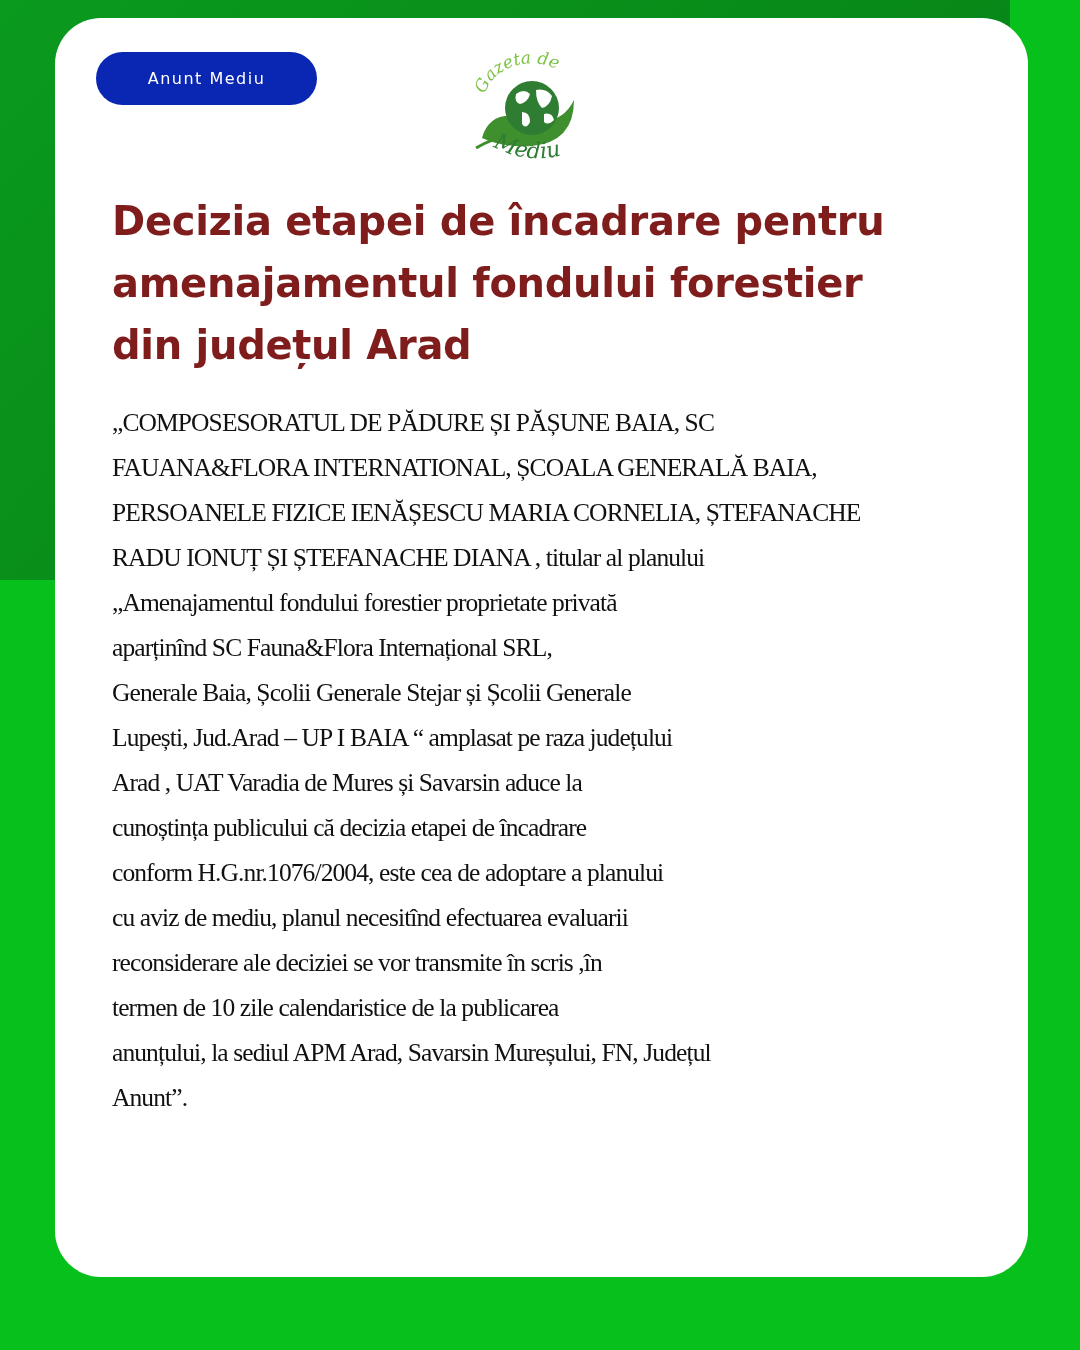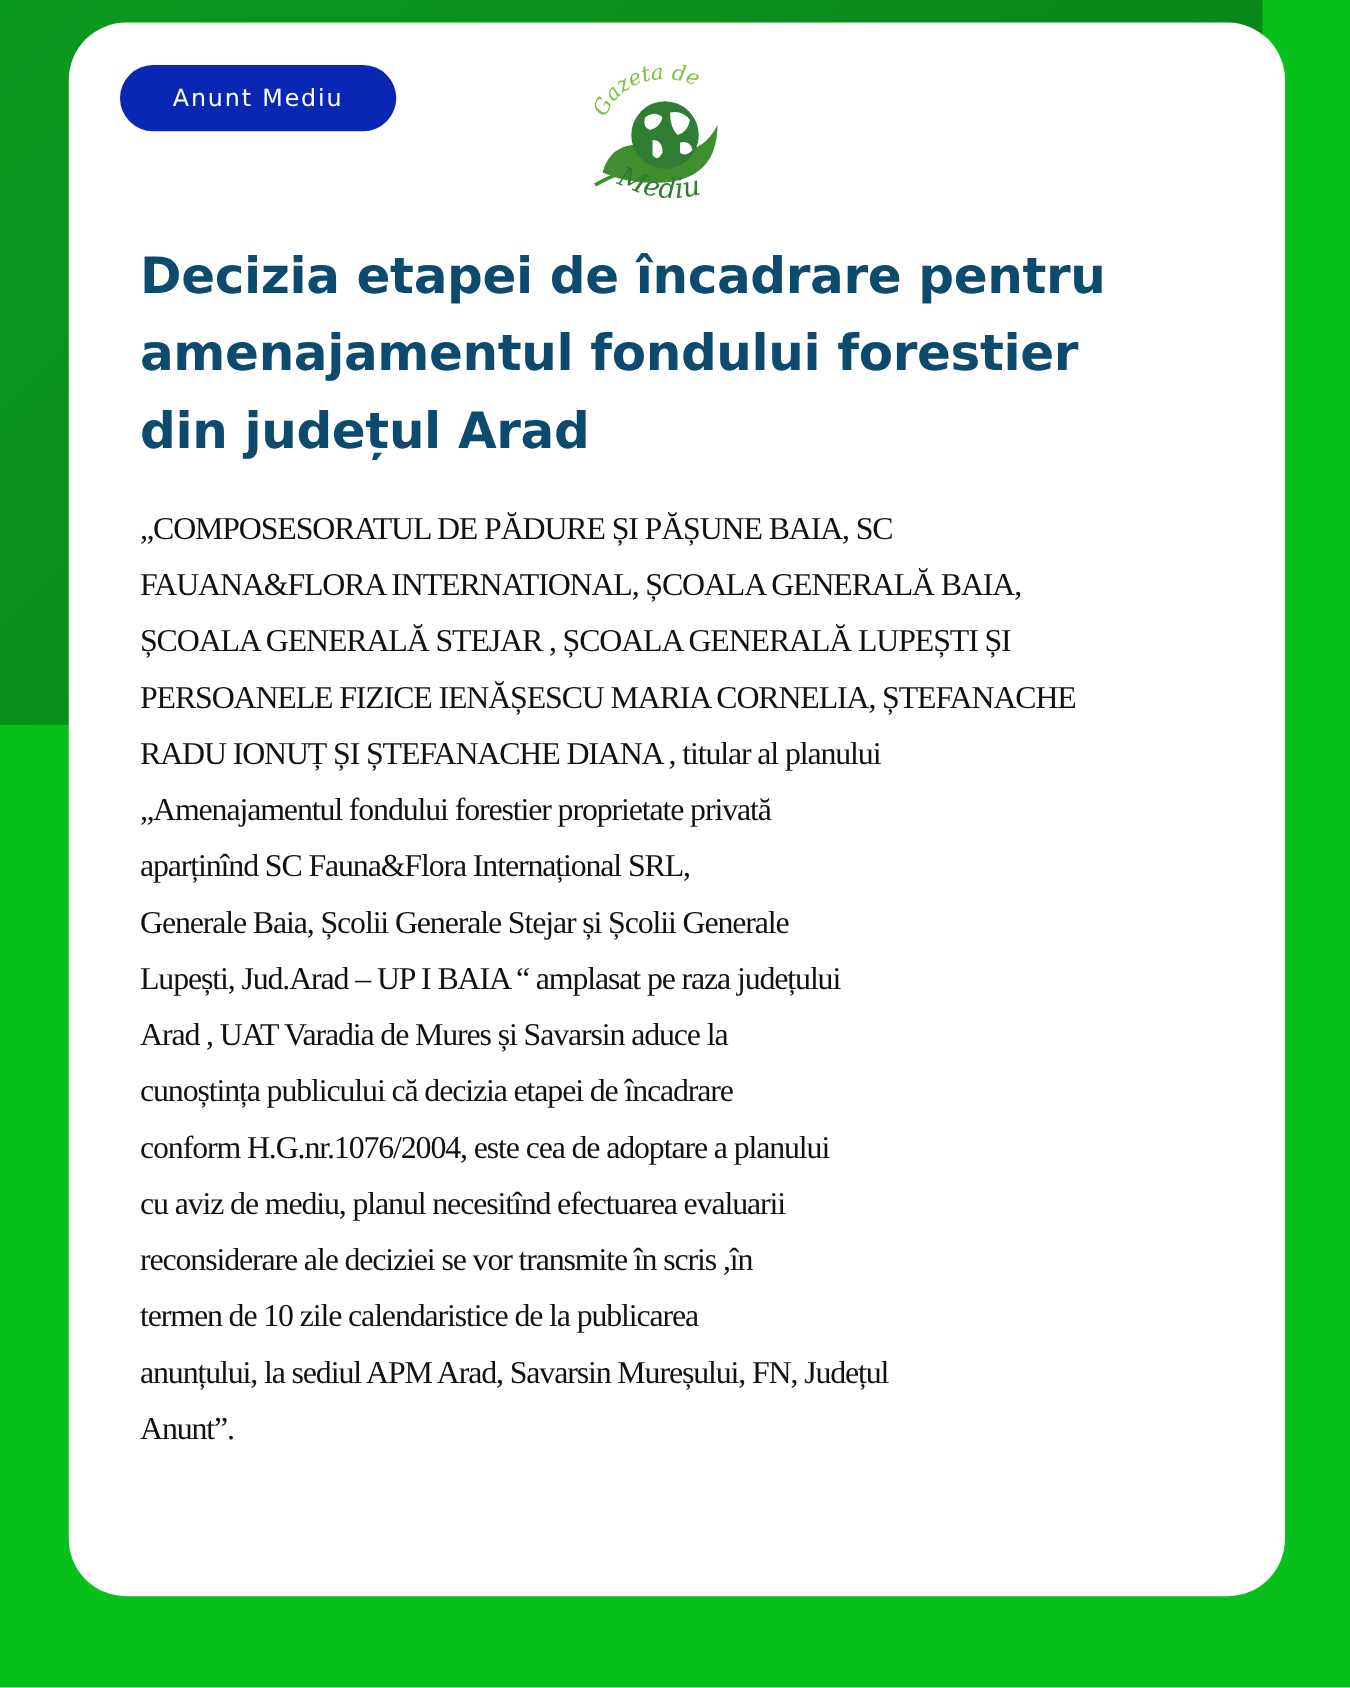--- a/index.html
+++ b/index.html
@@ -13,28 +13,28 @@
       background: linear-gradient(135deg, #0a9a1e 0%, #067d14 100%);
     }
     .card {
       position: absolute; left: 55px; top: 18px; width: 973px; height: 1259px;
       background: #ffffff; border-radius: 46px;
     }
     .badge {
       position: absolute; left: 96px; top: 52px; width: 221px; height: 53px;
       background: #0a27b3; color: #ffffff; border-radius: 27px;
       display: flex; align-items: center; justify-content: center;
-      font-family: "DejaVu Sans", sans-serif; font-size: 19px; letter-spacing: 1.5px;
+      font-family: "DejaVu Sans", sans-serif; font-size: 16px; letter-spacing: 1.5px;
     }
     .logo {
       position: absolute; left: 470px; top: 50px; width: 120px; height: 125px;
     }
     .title {
       position: absolute; left: 112px; top: 190px; width: 880px;
-      color: #0c4a6e; font-family: "DejaVu Sans", sans-serif; font-weight: bold;
+      color: #7f1d1d; font-family: "DejaVu Sans", sans-serif; font-weight: bold;
       font-size: 40px; line-height: 62px; letter-spacing: -0.3px; margin: 0;
     }
     .body-text {
       position: absolute; left: 112px; top: 400px; width: 870px;
       color: #111111; font-family: Liberation Serif, serif;
       font-size: 25.5px; line-height: 45px; letter-spacing: -0.9px; margin: 0;
     }
     .body-text span { display: block; white-space: nowrap; }
   </style>
 </head>
@@ -74,21 +74,20 @@
 
 <h1 class="title">
   <span style="display:block">Decizia etapei de încadrare pentru</span>
   <span style="display:block">amenajamentul fondului forestier</span>
   <span style="display:block">din județul Arad</span>
 </h1>
 
 <p class="body-text">
   <span>„COMPOSESORATUL DE PĂDURE ȘI PĂȘUNE BAIA, SC</span>
   <span>FAUANA&amp;FLORA INTERNATIONAL, ȘCOALA GENERALĂ BAIA,</span>
-  <span>ȘCOALA GENERALĂ STEJAR , ȘCOALA GENERALĂ LUPEȘTI ȘI</span>
   <span>PERSOANELE FIZICE IENĂȘESCU MARIA CORNELIA, ȘTEFANACHE</span>
   <span>RADU IONUȚ ȘI ȘTEFANACHE DIANA , titular al planului</span>
   <span>„Amenajamentul fondului forestier proprietate privată</span>
   <span>aparținînd SC Fauna&amp;Flora Internațional SRL,</span>
   <span>Generale Baia, Școlii Generale Stejar și Școlii Generale</span>
   <span>Lupești, Jud.Arad – UP I BAIA “ amplasat pe raza județului</span>
   <span>Arad , UAT Varadia de Mures și Savarsin aduce la</span>
   <span>cunoștința publicului că decizia etapei de încadrare</span>
   <span>conform H.G.nr.1076/2004, este cea de adoptare a planului</span>
   <span>cu aviz de mediu, planul necesitînd efectuarea evaluarii</span>

